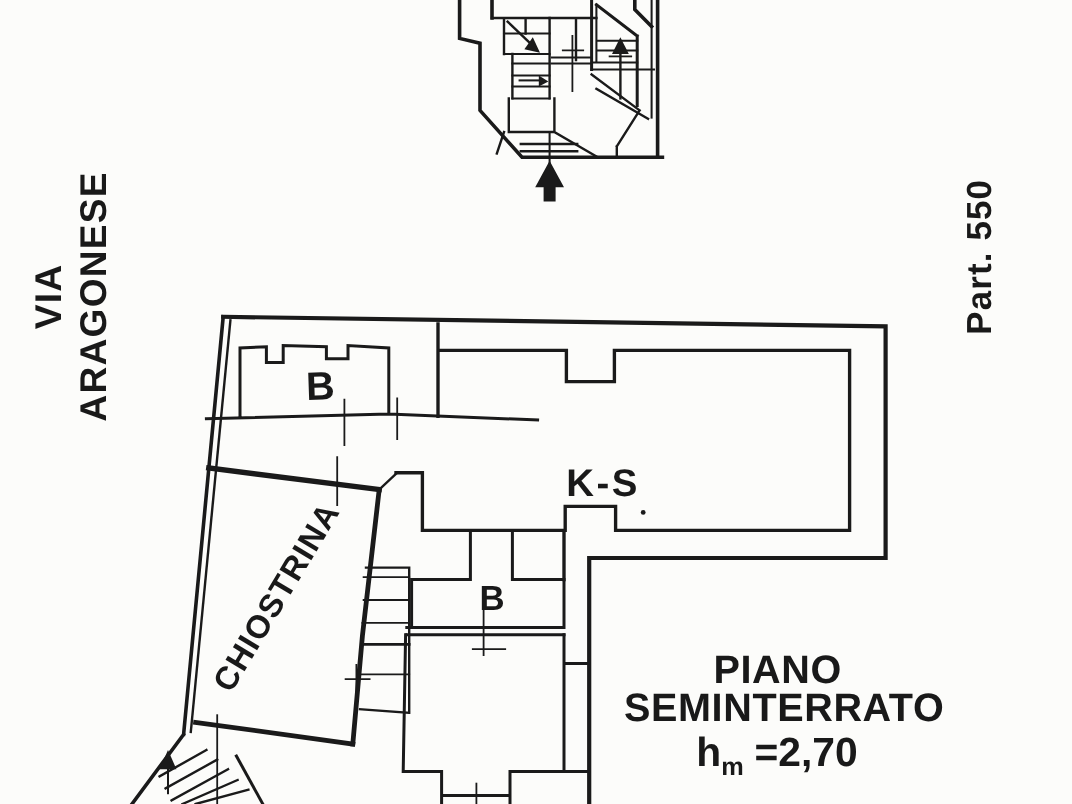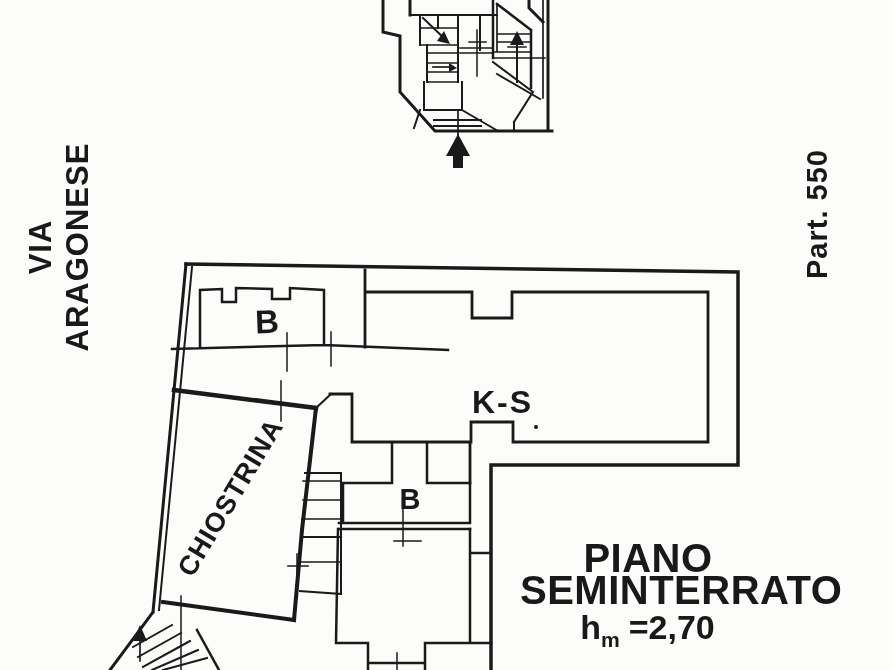--- a/index.html
+++ b/index.html
@@ -16,21 +16,21 @@
   }
   .street{left:-66px;top:210px;width:250px;height:74px;
     transform:rotate(-90deg);font-size:31px;line-height:37px;letter-spacing:1px;}
   .parcel{left:742px;top:198px;width:150px;height:32px;
     transform:rotate(-90deg);font-size:29px;letter-spacing:1px;}
   .room-b-up{left:250px;top:303px;width:34px;font-size:33px;transform:rotate(-2deg);}
   .room-ks{left:460px;top:354px;width:85px;font-size:32px;letter-spacing:2px;margin-top:30px;}
   .room-chio{left:118px;top:481px;width:230px;height:36px;
     transform:rotate(-59deg);font-size:27px;letter-spacing:1px;}
   .room-b-low{left:394px;top:483px;width:32px;font-size:29px;}
-  .floor-title{left:520px;top:542px;width:256px;font-size:40px;line-height:32px;letter-spacing:.5px;}
+  .floor-title{left:520px;top:542px;width:256px;font-size:33px;line-height:32px;letter-spacing:.5px;}
   .floor-h{left:540px;top:608px;width:215px;font-size:34px;font-weight:bold;}
   .floor-h sub{font-size:.62em;}
   .floor-h .hv{margin-left:9px;}
 </style>
 </head>
 <body>
 
 <svg id="plan-svg" width="893" height="670" viewBox="0 0 893 670" fill="none" stroke="#1a1a1a" stroke-linecap="square">
 
   <g>

